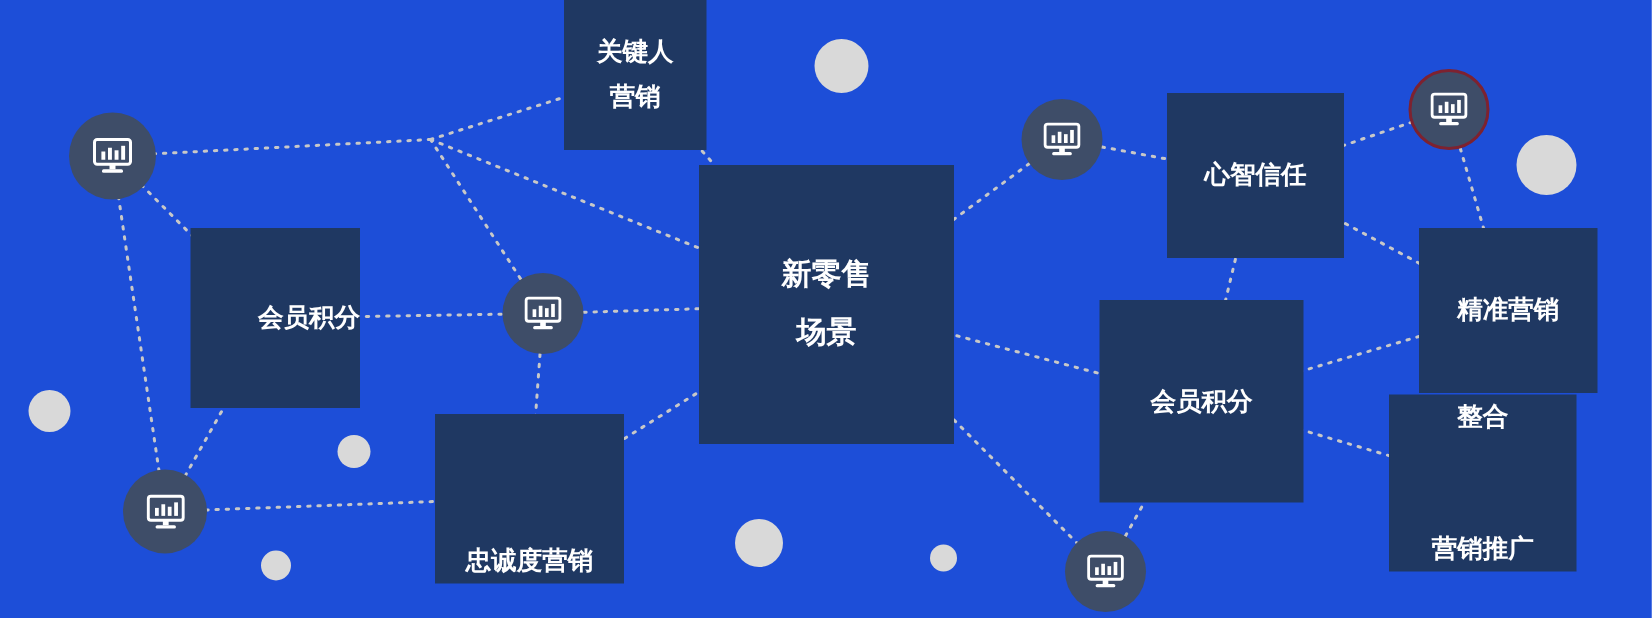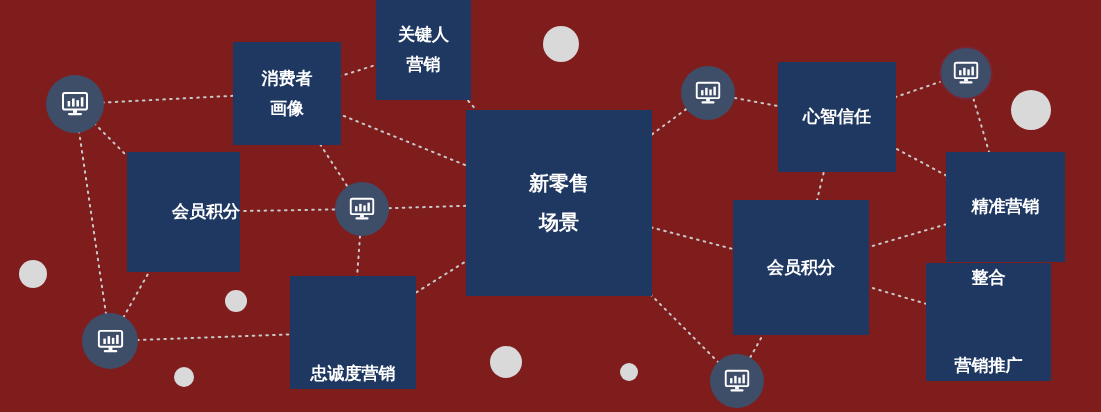--- a/index.html
+++ b/index.html
@@ -9,21 +9,21 @@
     --connector:#c8c8c8;
     --decor-circle:#d9d9d9;
     --node-text:#ffffff;
   }
   *{margin:0;padding:0;box-sizing:border-box;}
   body{background:#ffffff;font-family:"Liberation Sans", sans-serif;}
   .stage{
     position:relative;
     width:1101px;
     height:412px;
-    background:#7f1d1d;
+    background:#1d4ed8;
     overflow:hidden;
   }
   svg.lines{position:absolute;left:0;top:0;}
   svg.lines line{
     stroke:var(--connector);
     stroke-width:2;
     stroke-dasharray:1.6 5.2;
     stroke-linecap:round;
   }
   .decor{
@@ -99,34 +99,30 @@
   <div class="decor" style="left:225px;top:290px;width:22px;height:22px;"></div>
   <div class="decor" style="left:490px;top:346px;width:32px;height:32px;"></div>
   <div class="decor" style="left:620px;top:363px;width:18px;height:18px;"></div>
   <div class="decor" style="left:174px;top:367px;width:20px;height:20px;"></div>
 
   <div class="node-box" style="left:376px;top:0;width:95px;height:100px;">
     <span>关键人</span>
     <span>营销</span>
   </div>
 
-  <div class="node-box" style="left:233px;top:42px;width:108px;height:103px;">
-    <span>消费者</span>
-    <span>画像</span>
-  </div>
 
   <div class="node-box" style="left:127px;top:152px;width:113px;height:120px;align-items:flex-end;">
     <span>会员积分</span>
   </div>
 
   <div class="node-box" style="left:290px;top:276px;width:126px;height:113px;justify-content:flex-end;">
     <span>忠诚度营销</span>
   </div>
 
-  <div class="node-box center-box" style="left:466px;top:110px;width:186px;height:186px;font-family:Liberation Serif, serif;">
+  <div class="node-box center-box" style="left:466px;top:110px;width:170px;height:186px;font-family:Liberation Serif, serif;">
     <span>新零售</span>
     <span>场景</span>
   </div>
 
   <div class="node-box" style="left:778px;top:62px;width:118px;height:110px;">
     <span>心智信任</span>
   </div>
 
   <div class="node-box" style="left:946px;top:152px;width:119px;height:110px;">
     <span>精准营销</span>

